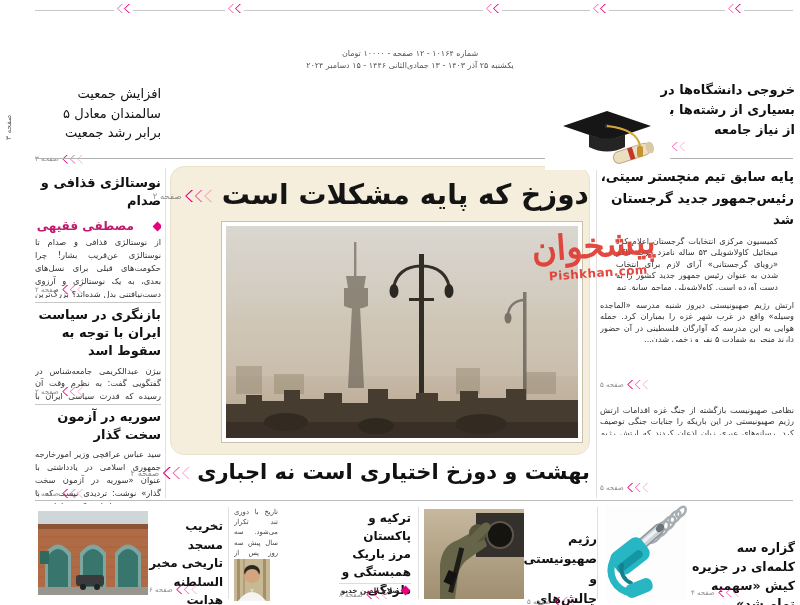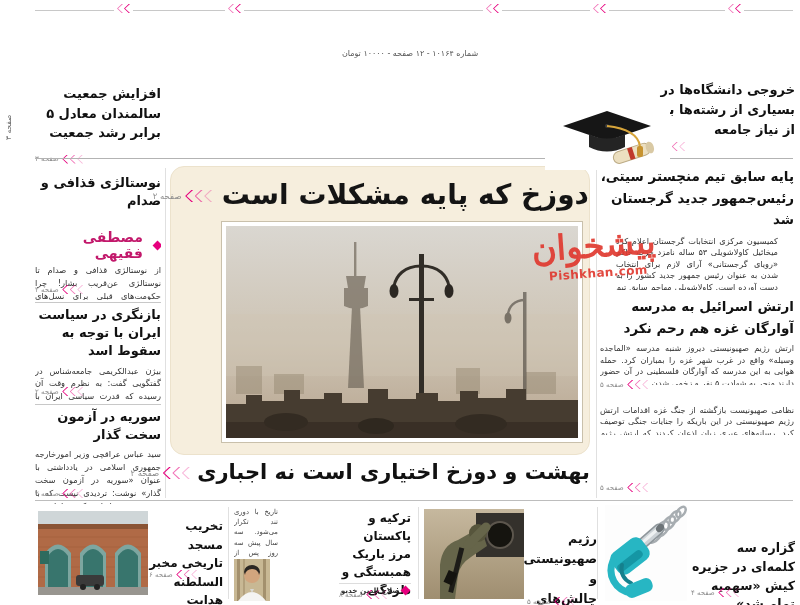--- a/index.html
+++ b/index.html
@@ -20,36 +20,36 @@
   .dia{display:inline-block;width:7px;height:7px;background:#e6007e;transform:rotate(45deg);flex:0 0 auto;}
   .mrow{text-align:left;}
   
   .masthead{position:absolute;left:268px;top:46px;width:284px;text-align:center;}
   .mast-title{font-family:"DejaVu Serif","Liberation Serif",serif;font-weight:bold;font-size:70px;line-height:1;letter-spacing:-2px;}
   .mast-issue,.mast-date{font-size:8px;color:#555;margin-top:3px;}
   .edge{position:absolute;left:4px;top:140px;transform:rotate(-90deg);transform-origin:left top;
         font-size:7.5px;color:#666;white-space:nowrap;direction:rtl;}
   
   .tl{position:absolute;left:35px;top:84px;width:126px;}
-  .tl h2{margin:0;font-size:13px;font-weight:bold;line-height:1.5;text-align:right;}
+  .tl h2{margin:0;font-size:13px;font-weight:normal;line-height:1.5;text-align:right;}
   .tl .mrow{margin-top:6px;}
   .tr{position:absolute;left:545px;top:80px;width:250px;height:88px;}
   .tr h2{margin:0;position:absolute;right:0;top:0;width:150px;font-size:13px;font-weight:bold;line-height:1.55;text-align:right;}
   .tr .mrow{position:absolute;left:92px;top:56px;}
   .capsvg{position:absolute;left:0;top:22px;z-index:3;}
   
   .lcol{position:absolute;left:35px;top:172px;width:126px;height:334px;}
   .lart{position:absolute;left:0;width:100%;overflow:hidden;}
   .lart h3{margin:0;font-size:13px;font-weight:bold;line-height:1.4;text-align:right;}
   .lart .body{font-size:8.3px;line-height:1.55;color:#333;text-align:justify;margin-top:4px;overflow:hidden;}
   .lart .mrow{position:absolute;left:0;bottom:2px;}
   .l1{top:2px;height:126px}.l2{top:134px;height:96px}.l3{top:236px;height:96px}
   .l1 .body{max-height:62px}.l2 .body{max-height:48px}.l3 .body{max-height:56px}
-  .bl{display:flex;justify-content:flex-start;align-items:center;gap:11px;margin-top:19px;
-      font-size:14px;font-weight:bold;color:#c2186b;}
+  .bl{display:flex;justify-content:flex-start;align-items:center;gap:20px;margin-top:9px;
+      font-size:12px;font-weight:bold;color:#c2186b;}
   
   .rcol{position:absolute;left:600px;top:166px;width:194px;height:334px;}
   .rart{position:absolute;left:0;width:100%;overflow:hidden;}
   .rart h3{margin:0;font-size:13.5px;font-weight:bold;line-height:1.6;text-align:right;}
   .rart .body{font-size:8.2px;line-height:1.4;color:#333;text-align:justify;margin-top:5px;overflow:hidden;}
   .rart .mrow{position:absolute;left:0;bottom:2px;}
   .r1{top:0;height:124px}.r2{top:130px;height:99px}.r3{top:235px;height:97px}
   .r2 .body{max-height:42px}.r3 .body{max-height:30px}
   .r3 h3{font-size:13px;line-height:1.35}
   
@@ -65,21 +65,21 @@
   .wm{position:absolute;left:538px;top:228px;width:118px;z-index:30;color:#e03a30;text-align:center;
       transform:rotate(-4deg);opacity:.92;pointer-events:none;}
   .wm .fa{font-family:"DejaVu Serif","Liberation Serif",serif;font-size:34px;font-weight:bold;line-height:1.05;}
   .wm .en{font-size:12px;font-weight:bold;letter-spacing:.4px;margin-top:2px;direction:ltr;}
   
   .brow{position:absolute;left:35px;top:503px;width:760px;height:100px;}
   .bcell{position:absolute;top:0;height:100px;}
   .bh{position:absolute;margin:0;font-weight:bold;text-align:right;}
   .b1{left:0;width:190px}.b2{left:197px;width:183px}.b3{left:387px;width:175px}.b4{left:566px;width:194px}
   .b1 .bh{right:2px;top:14px;width:74px;font-size:12px;line-height:1.55;}
-  .b1 .mrow{position:absolute;right:2px;top:61px;width:74px;}
+  .b1 .mrow{position:absolute;right:2px;top:76px;width:74px;}
   .b1 svg{position:absolute;left:3px;top:8px;}
   .b2 .bh{right:4px;top:6px;width:72px;font-size:12px;line-height:1.5;}
   .b2 .bl2{position:absolute;right:4px;top:80px;width:72px;font-size:7.3px;font-weight:bold;color:#333;
            text-align:center;border-top:1px solid #ddd;padding-top:2px;display:flex;gap:3px;justify-content:center;align-items:center;}
   .b2 .bt{position:absolute;left:2px;top:4px;width:44px;height:50px;overflow:hidden;
           font-size:6.8px;line-height:1.5;color:#444;text-align:justify;}
   .b2 svg{position:absolute;left:2px;top:56px;}
   .b2 .mrow{position:absolute;right:4px;bottom:0;width:72px;}
   .b3 svg{position:absolute;left:2px;top:6px;}
   .b3 .bh{right:0;top:26px;width:70px;font-size:12.5px;line-height:1.6;}
@@ -112,20 +112,21 @@
     </div>
   <div class="topchv" style="left:725px">
       <span class="chv"></span>
       <span class="chv c2"></span>
     </div>
 
   <div class="edge">صفحه ۳</div>
 
   <header class="masthead">
     <div class="mast-issue">شماره ۱۰۱۶۴ - ۱۲ صفحه - ۱۰۰۰۰ تومان</div>
+    <div class="mast-date">یکشنبه ۲۵ آذر ۱۴۰۳ - ۱۳ جمادی‌الثانی ۱۴۴۶ - ۱۵ دسامبر ۲۰۲۴</div>
   </header>
 
   <section class="tl">
     <h2>افزایش جمعیت سالمندان معادل ۵ برابر رشد جمعیت</h2>
     <div class="mrow"><span class="pmark">
           <span class="pt">صفحه ۳</span>
           <span class="chv"></span>
           <span class="chv c2"></span>
           <span class="chv c3"></span>
         </span></div>
@@ -266,21 +267,20 @@
       </span>
   </div>
 
   <aside class="rcol">
     <article class="rart r1">
       <h3>پایه سابق تیم منچستر سیتی، رئیس‌جمهور جدید گرجستان شد</h3>
       <p class="body" style="margin:5px 16px 0;">کمیسیون مرکزی انتخابات گرجستان اعلام کرد میخائیل کاولاشویلی ۵۳ ساله نامزد حزب حاکم «رویای گرجستانی» آرای لازم برای انتخاب شدن به عنوان رئیس جمهور جدید کشور را به دست آورده است. کاولاشویلی مهاجم سابق تیم فوتبال «منچستر سیتی» انگلیس بود.</p>
     </article>
 
     <article class="rart r2">
-      <h3>ارتش اسرائیل به مدرسه آوارگان غزه هم رحم نکرد</h3>
       <p class="body" style="margin:4px 0 0;">ارتش رژیم صهیونیستی دیروز شنبه مدرسه «الماجده وسیله» واقع در غرب شهر غزه را بمباران کرد. حمله هوایی به این مدرسه که آوارگان فلسطینی در آن حضور دارند منجر به شهادت ۵ نفر و زخمی شدن...</p>
       <div class="mrow"><span class="pmark">
             <span class="pt">صفحه ۵</span>
             <span class="chv"></span>
             <span class="chv c2"></span>
             <span class="chv c3"></span>
           </span></div>
     </article>
 
     <article class="rart r3">

